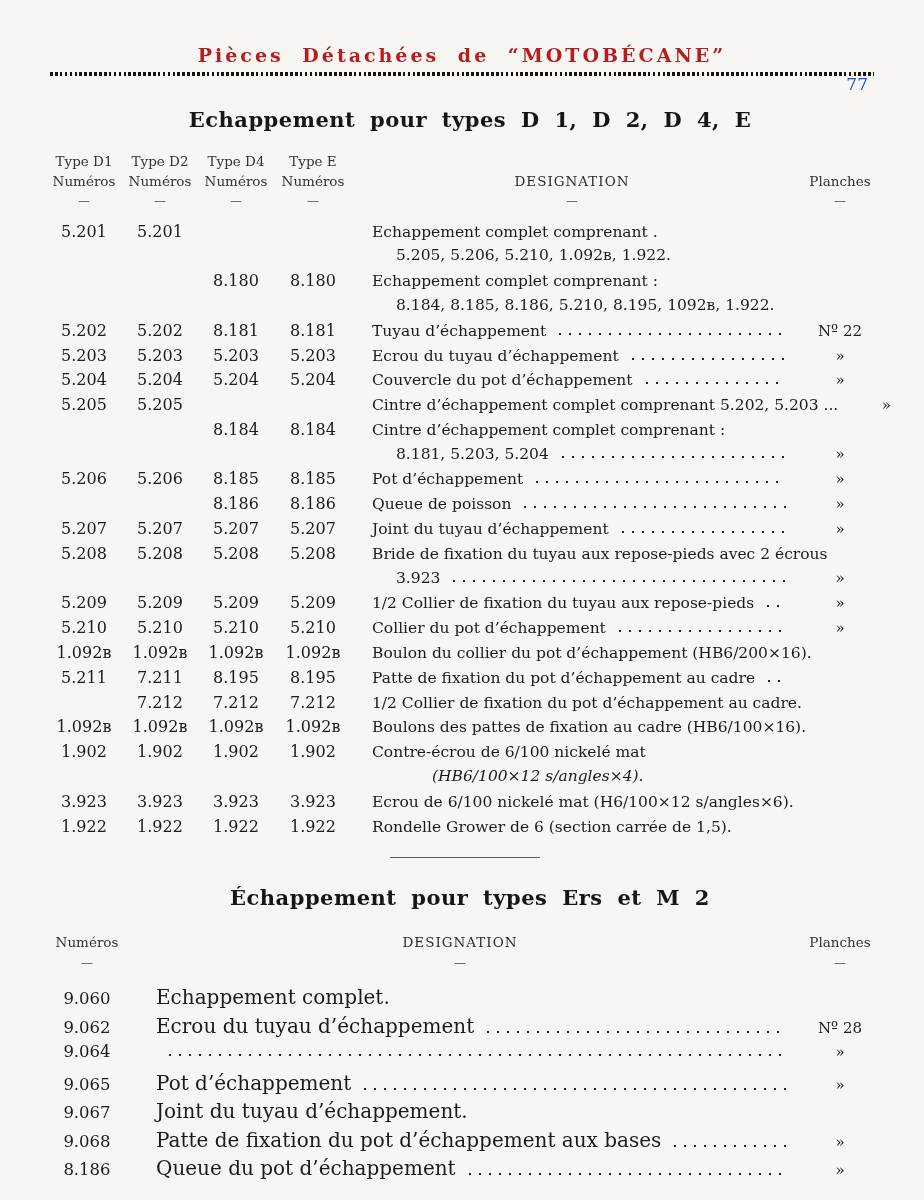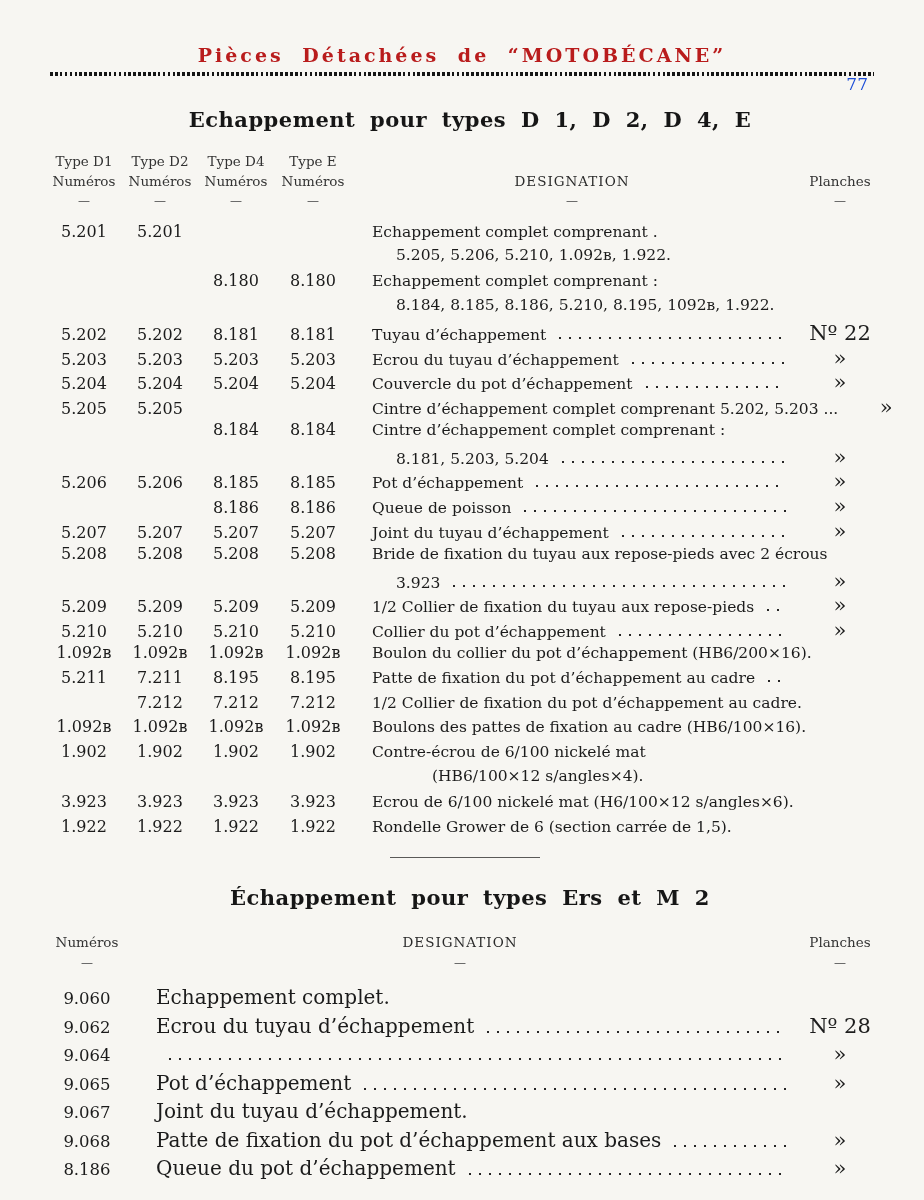--- a/index.html
+++ b/index.html
@@ -39,27 +39,27 @@
     font-size:13.5px;color:#333;line-height:1.45;
   }
   .headcell .dash::after{content:"\2014";display:block;font-size:12px;color:#555;margin-top:2px;}
   .head-desig{letter-spacing:1px;color:#2a2a2a;}
   .t1-body{margin-top:11px;}
   .t1-row{display:grid;grid-template-columns:76px 76px 76px 78px 1fr 96px;
     height:24.8px;align-items:baseline;}
   .num-cell{text-align:center;font-size:16px;white-space:nowrap;}
   .des-cell{display:flex;align-items:baseline;padding-left:20px;font-size:15.5px;white-space:nowrap;}
   .des-cell.ind1{padding-left:44px;}
-  .des-cell.ind2{padding-left:80px;}
+  .des-cell.ind2{padding-left:80px;font-style:italic;}
   .lead{
     flex:1;height:4px;align-self:flex-end;margin:0 6px 4px 9px;min-width:18px;
     background-image:radial-gradient(circle,#262626 1.05px,transparent 1.35px);
     background-size:10px 4px;background-repeat:repeat-x;background-position:0 100%;
   }
-  .planche-cell{text-align:center;font-size:21px;white-space:nowrap;color:#1d1d1d;}
+  .planche-cell{text-align:center;font-size:15px;white-space:nowrap;color:#1d1d1d;}
   
   .divider{width:150px;margin:16px auto 0 390px;border-top:1.6px solid #5a5a58;}
   
   .t2{margin:0 36px 0 46px;}
   .t2-grid{display:grid;grid-template-columns:82px 1fr 96px;}
   .t2-head{margin-top:23px;align-items:end;}
   .t2-body{margin-top:13px;}
   .t2-row{display:grid;grid-template-columns:82px 1fr 96px;height:28.5px;align-items:baseline;}
   .t2 .num-cell{font-size:16.5px;}
   .t2 .des-cell{padding-left:28px;font-size:20px;}

